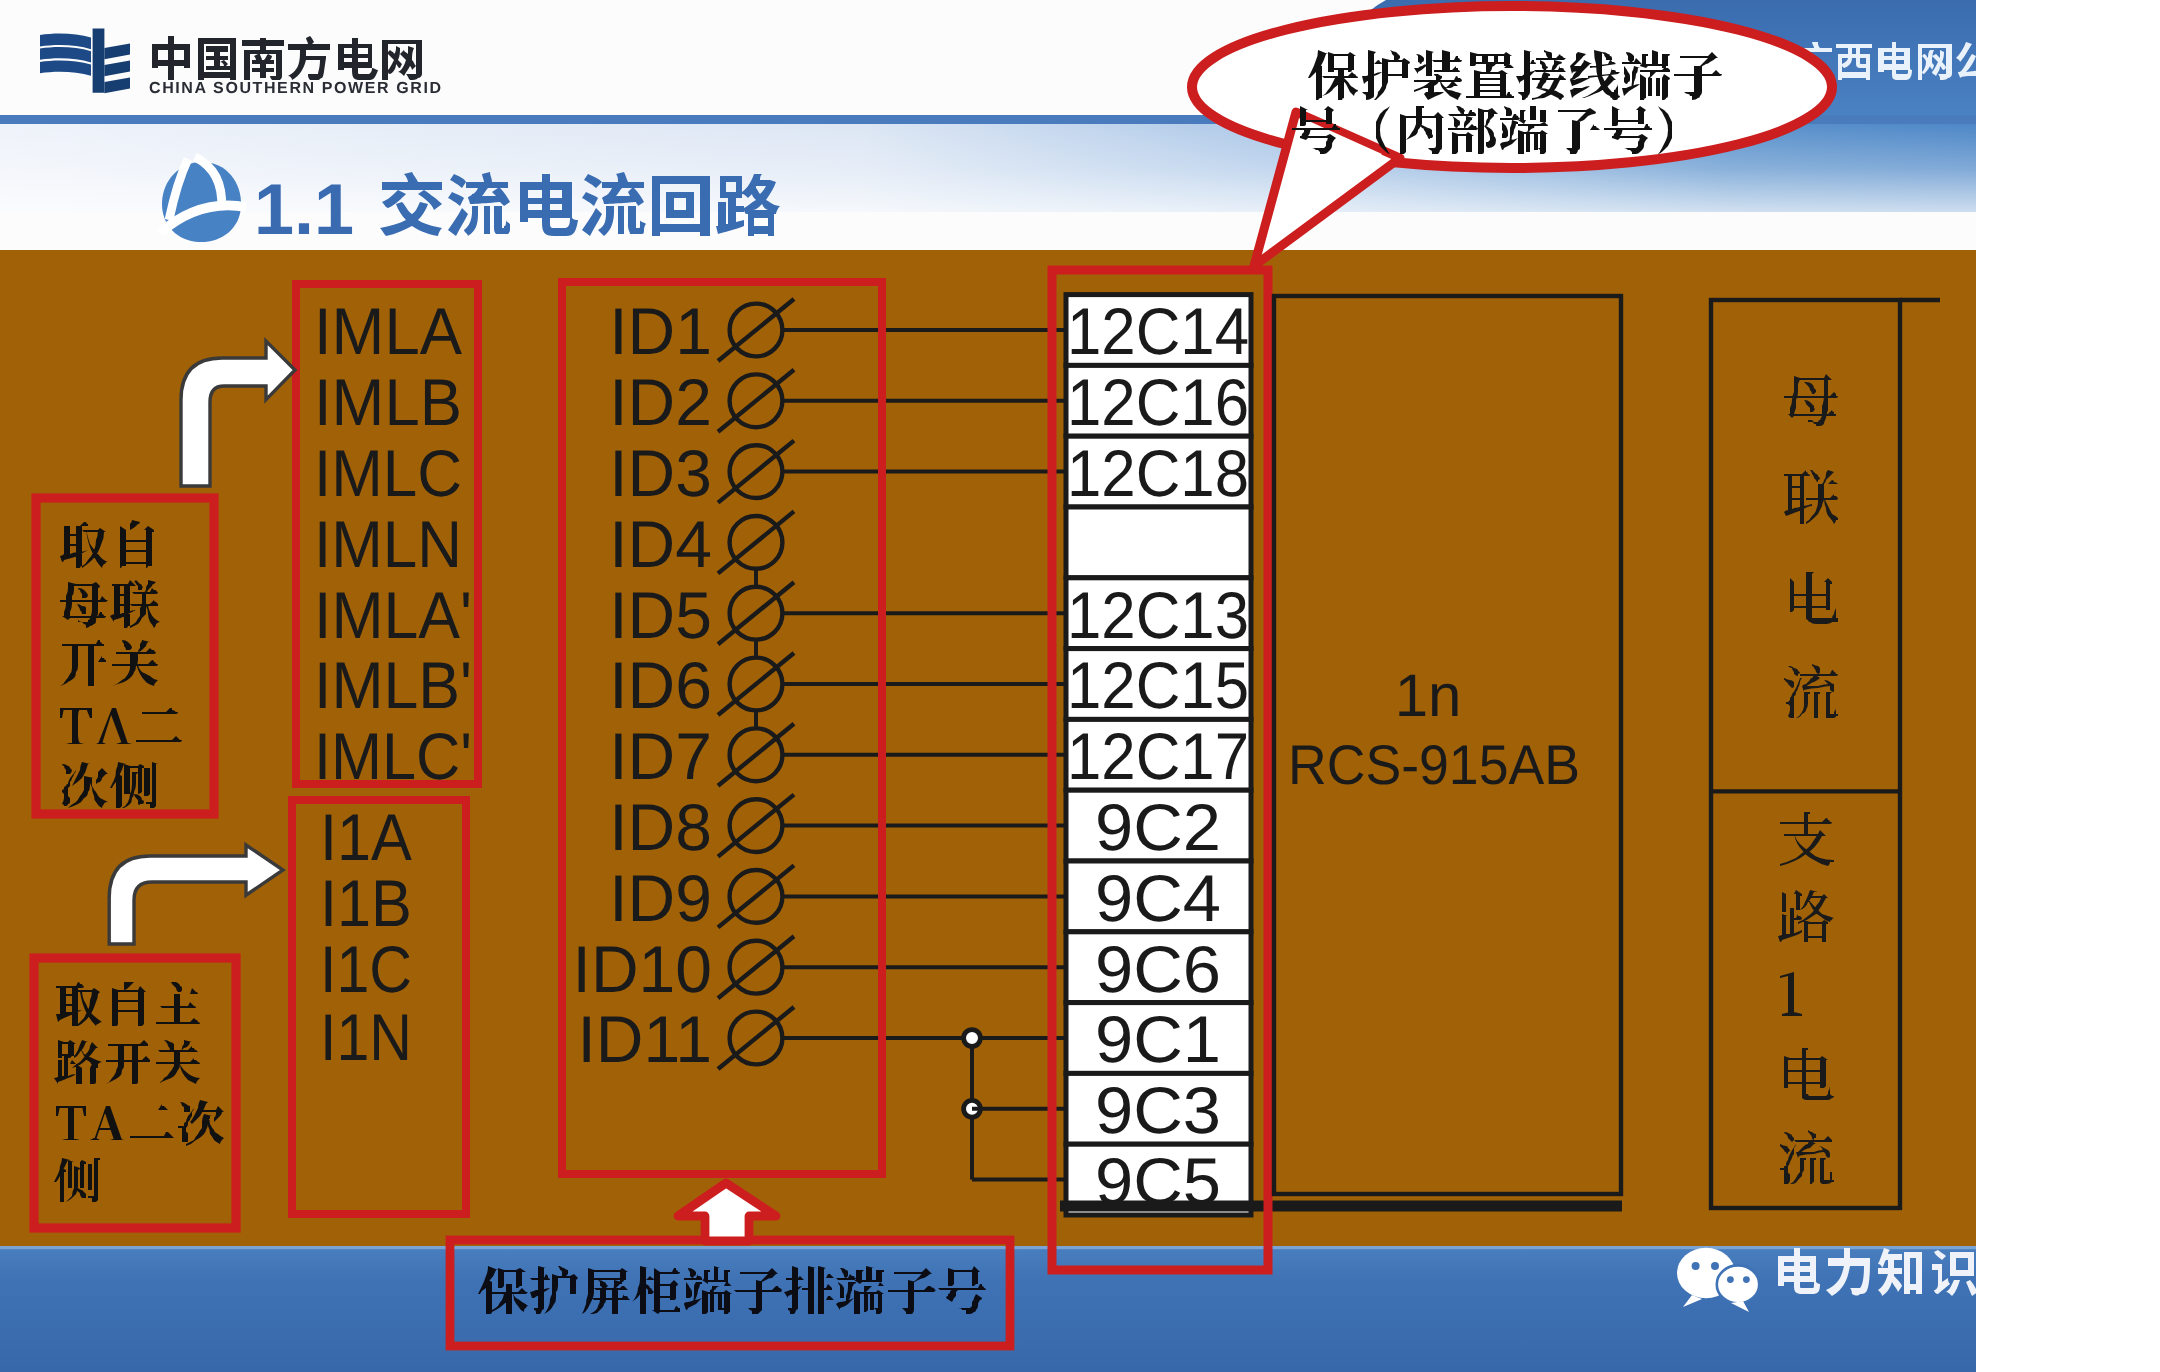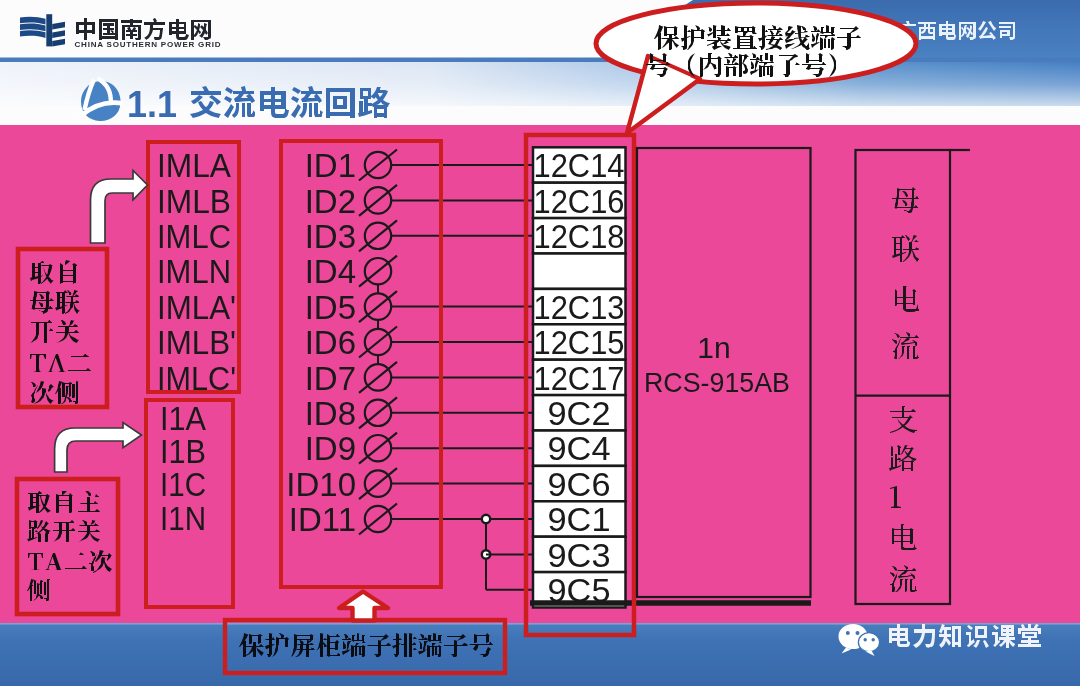--- a/index.html
+++ b/index.html
@@ -1,17 +1,17 @@
 <!DOCTYPE html>
 <html><head>
 <meta charset="utf-8">
 <title>slide</title>
 <style>
 html,body{margin:0;padding:0;background:#fff;}
-#page{position:relative;width:1080px;height:686px;overflow:hidden;background:#ec4899;font-family:"Liberation Sans",sans-serif;}
+#page{position:relative;width:988px;height:686px;overflow:hidden;background:#a16207;font-family:"Liberation Sans",sans-serif;}
 </style>
 </head>
 <body>
 <div id="page">
 <svg width="1080" height="686" viewBox="0 0 1080 686">
 <defs>
 <linearGradient id="gTopBlue" x1="0" y1="0" x2="0" y2="1">
  <stop offset="0" stop-color="#3a6cae"></stop>
           <stop offset="1" stop-color="#4b83c5"></stop>
 </linearGradient>

